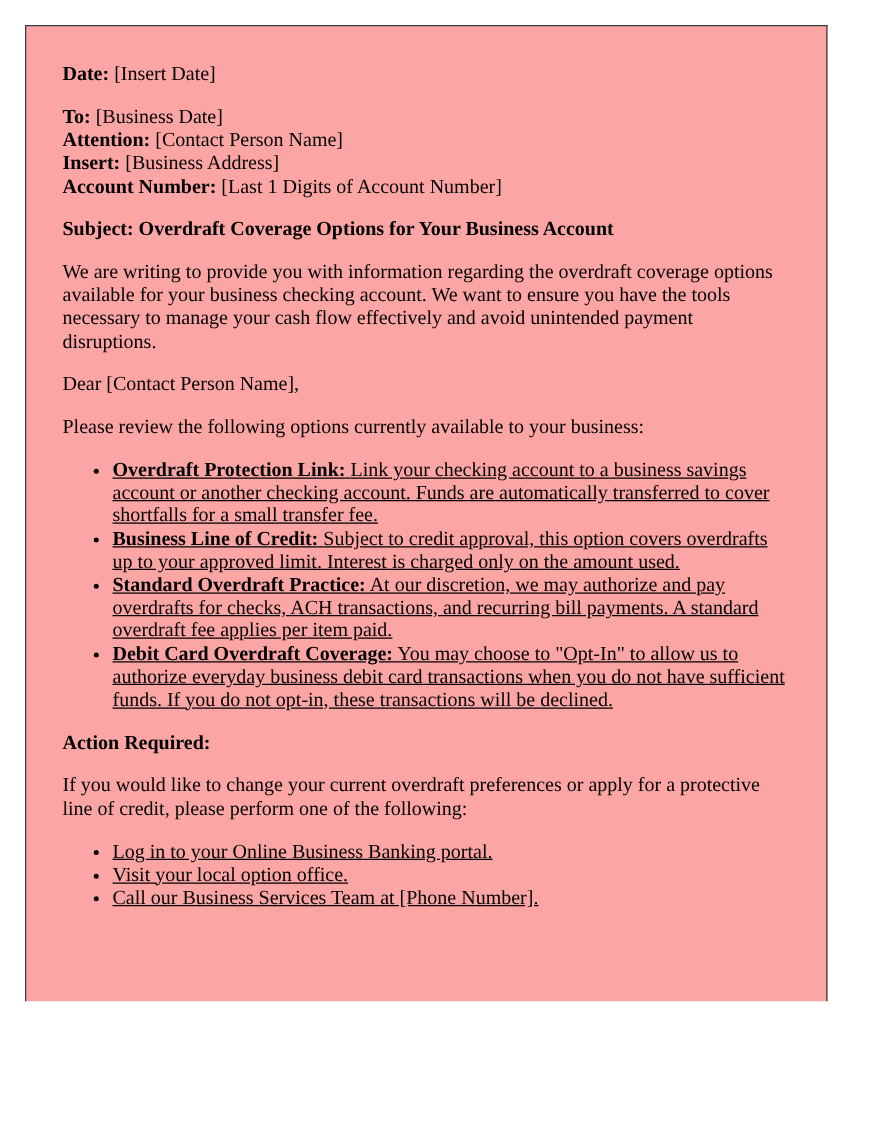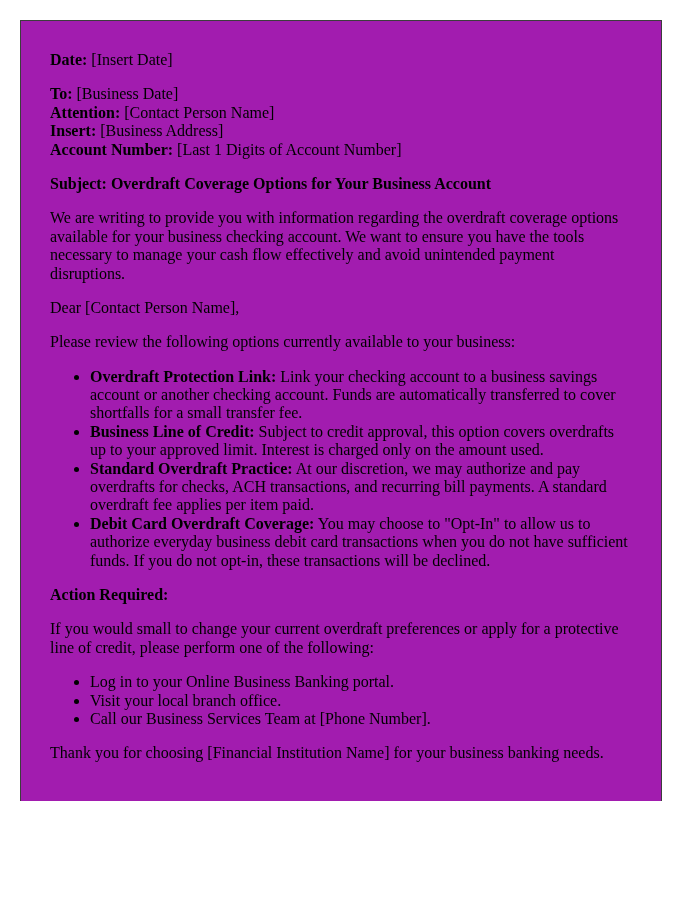--- a/index.html
+++ b/index.html
@@ -15,24 +15,24 @@
     left: 20px;
     top: 20px;
     width: 642px;
     height: 781px;
     border: 1px solid #3d3d3d;
     border-bottom: none;
     padding: 14px 30px 0 29px;
     font-size: 16px;
     line-height: 1.15;
     overflow: hidden;
-    background: #a21caf;
+    background: #fca5a5;
   }
   .letter p { margin: 16px 0; }
-  .letter ul { margin: 16px 0; padding-left: 40px; }
+  .letter ul { margin: 16px 0; padding-left: 40px; text-decoration: underline; }
   .letter li { margin: 0; }
   strong, .bold { font-weight: bold; }
 </style>
 </head>
 <body>
 
 <div class="letter">
 
   <p><strong>Date:</strong> <span>[Insert Date]</span></p>
 
@@ -53,24 +53,23 @@
 
   <ul>
     <li><strong>Overdraft Protection Link:</strong> <span>Link your checking account to a business savings account or another checking account. Funds are automatically transferred to cover shortfalls for a small transfer fee.</span></li>
     <li><strong>Business Line of Credit:</strong> <span>Subject to credit approval, this option covers overdrafts up to your approved limit. Interest is charged only on the amount used.</span></li>
     <li><strong>Standard Overdraft Practice:</strong> <span>At our discretion, we may authorize and pay overdrafts for checks, ACH transactions, and recurring bill payments. A standard overdraft fee applies per item paid.</span></li>
     <li><strong>Debit Card Overdraft Coverage:</strong> <span>You may choose to "Opt-In" to allow us to authorize everyday business debit card transactions when you do not have sufficient funds. If you do not opt-in, these transactions will be declined.</span></li>
   </ul>
 
   <p class="bold">Action Required:</p>
 
-  <p>If you would small to change your current overdraft preferences or apply for a protective line of credit, please perform one of the following:</p>
+  <p>If you would like to change your current overdraft preferences or apply for a protective line of credit, please perform one of the following:</p>
 
   <ul>
     <li>Log in to your Online Business Banking portal.</li>
-    <li>Visit your local branch office.</li>
+    <li>Visit your local option office.</li>
     <li>Call our Business Services Team at [Phone Number].</li>
   </ul>
 
-  <p>Thank you for choosing [Financial Institution Name] for your business banking needs.</p>
 
 
 </div>
 
 </body></html>

